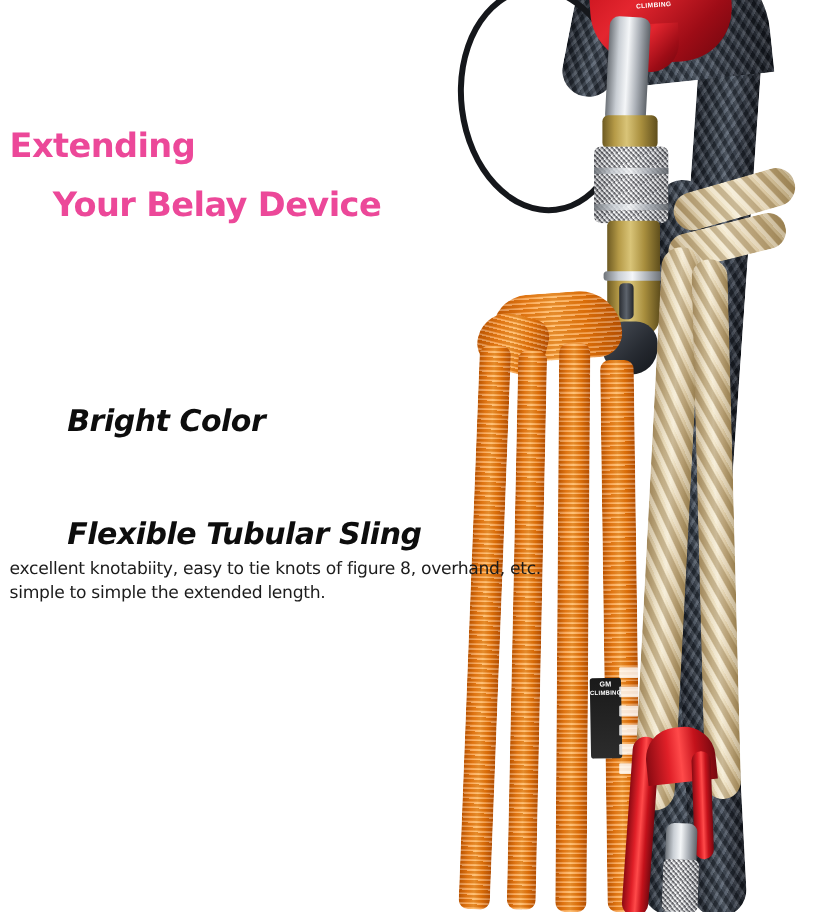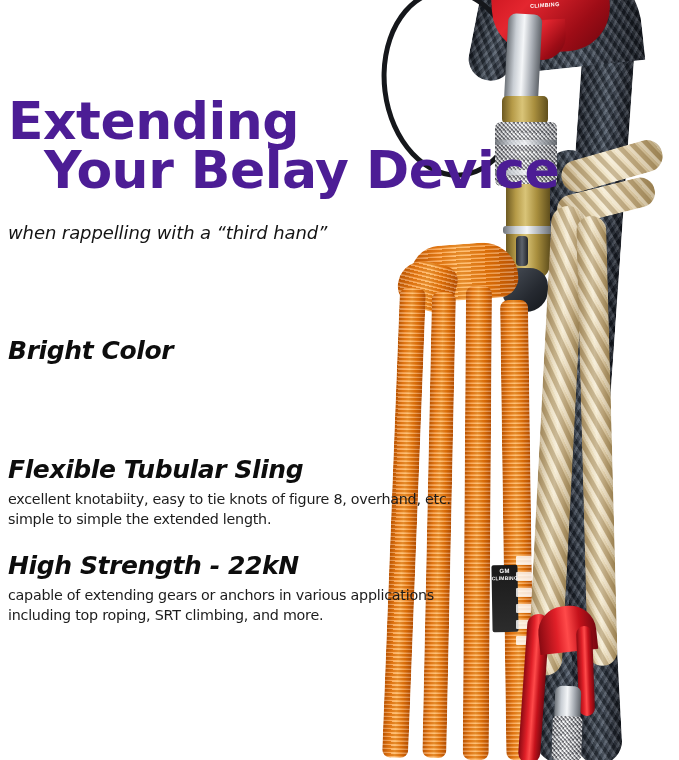--- a/index.html
+++ b/index.html
@@ -26,24 +26,24 @@
     width: 460px;
     height: 760px;
     z-index: 5;
   }
 
   .headline {
     position: absolute;
     left: 8px;
     top: 97px;
     width: 450px;
-    color: #4c1d95;
+    color: #ec4899;
     font-family: "DejaVu Sans", sans-serif;
     font-weight: bold;
-    font-size: 52px;
+    font-size: 28px;
     line-height: 49px;
     letter-spacing: -0.5px;
     white-space: nowrap;
   }
   .headline .line2 {
     display: block;
     padding-left: 36px;
   }
 
   .subtitle {
@@ -65,36 +65,37 @@
   }
   .feature-title {
     font-family: "DejaVu Sans", sans-serif;
     font-weight: bold;
     font-style: italic;
     font-size: 25px;
     line-height: 30px;
     color: #0d0d0d;
     letter-spacing: -0.4px;
     white-space: nowrap;
+    margin-left: 48px;
   }
   .feature-body {
     font-family: "DejaVu Sans", sans-serif;
     font-size: 14.3px;
     line-height: 19.5px;
     color: #1c1c1c;
     letter-spacing: -0.25px;
     margin-top: 5px;
   }
   .feature-body span {
     display: block;
     white-space: nowrap;
   }
 
   #feature-1 { top: 336px; }
-  #feature-2 { top: 455px; }
+  #feature-2 { top: 430px; }
   #feature-3 { top: 551px; }
 
   
   #photo {
     position: absolute;
     left: 370px;
     top: 0;
     width: 309px;
     height: 760px;
     z-index: 1;
@@ -299,36 +300,28 @@
 
   </div>
 
   <div id="text-column">
 
     <div class="headline">
       <span>Extending</span>
       <span class="line2">Your Belay Device</span>
     </div>
 
-    <div class="subtitle">when rappelling with a “third hand”</div>
 
     <div class="feature" id="feature-1">
       <div class="feature-title">Bright Color</div>
     </div>
 
     <div class="feature" id="feature-2">
       <div class="feature-title">Flexible Tubular Sling</div>
       <div class="feature-body">
         <span>excellent knotabiity, easy to tie knots of figure 8, overhand, etc.</span>
         <span>simple to simple the extended length.</span>
       </div>
     </div>
 
-    <div class="feature" id="feature-3">
-      <div class="feature-title">High Strength - 22kN</div>
-      <div class="feature-body">
-        <span>capable of extending gears or anchors in various applications</span>
-        <span>including top roping, SRT climbing, and more.</span>
-      </div>
-    </div>
 
   </div>
 </div>
 
 </body></html>

